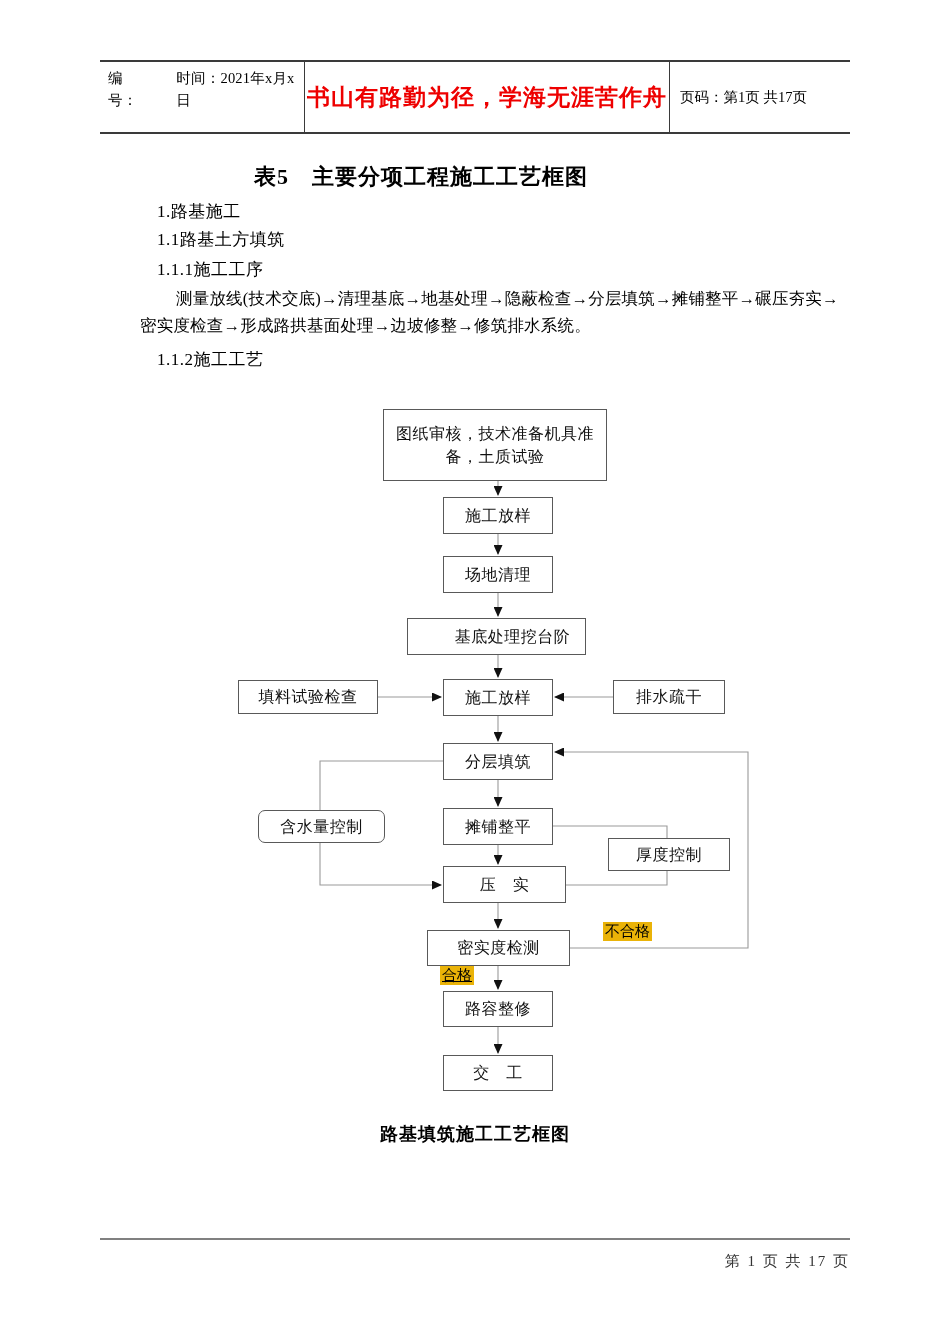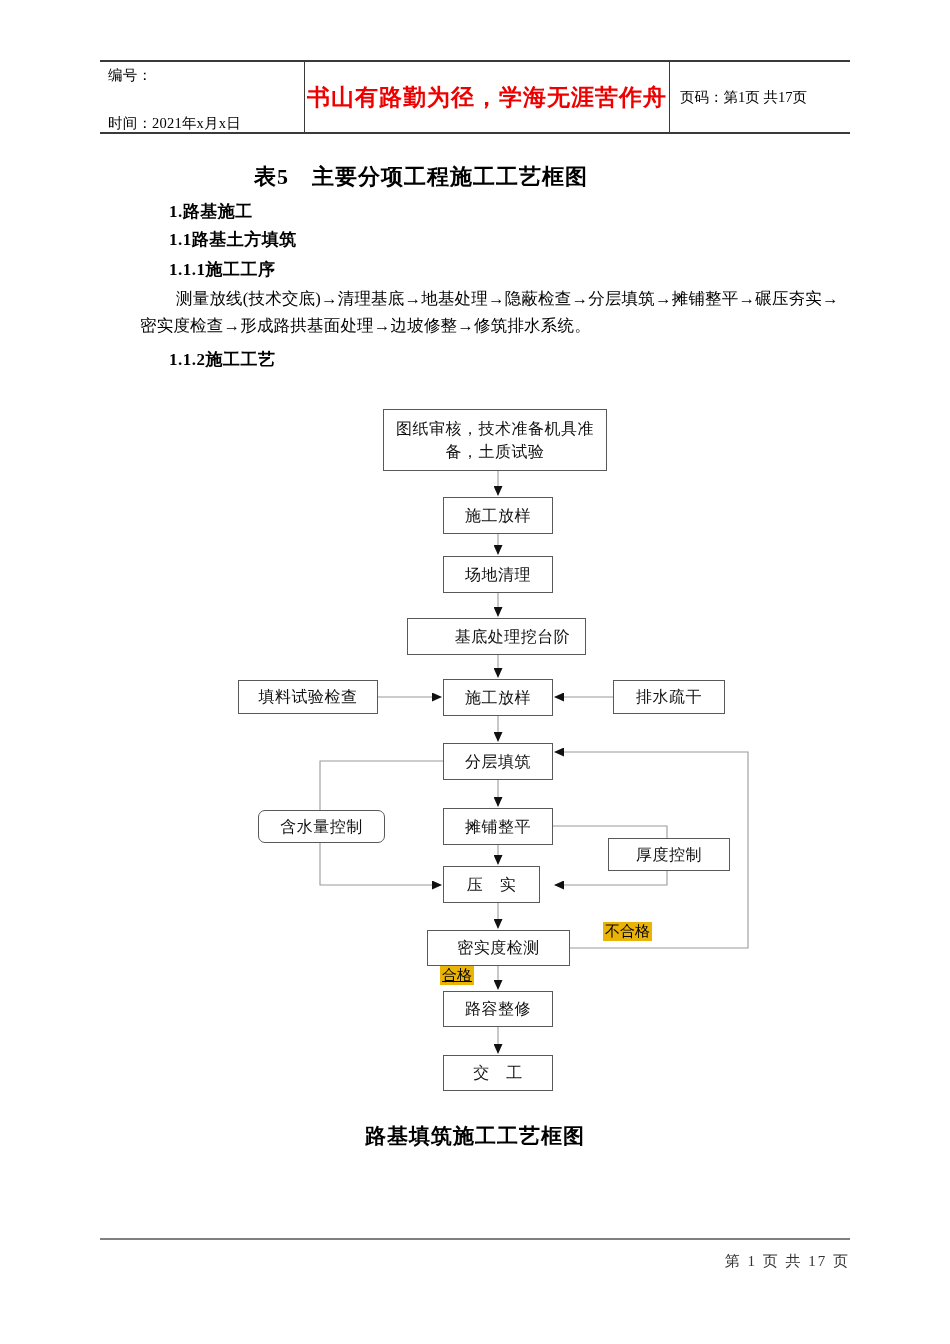--- a/index.html
+++ b/index.html
@@ -24,21 +24,21 @@
   .hdr-rule-bottom {
     position:absolute; left:100px; top:132px; width:750px; height:2px;
     background:#3a3a3a;
   }
   .hdr-table {
     position:absolute; left:100px; top:62px; width:750px; height:70px;
     display:flex; align-items:stretch;
   }
   .hdr-cell-left {
     width:205px; padding:6px 0 0 8px;
-    display:flex; flex-direction:column; justify-content:center;
+    display:flex; flex-direction:row; justify-content:center;
     border-right:1.5px solid #3a3a3a;
     gap:26px;
   }
   .hdr-line { font-size:14.5px; line-height:1.5; letter-spacing:.2px; }
   .hdr-cell-mid {
     flex:1; display:flex; align-items:center; justify-content:center;
     border-right:1.5px solid #3a3a3a;
   }
   .hdr-motto {
     color:#ee0000; font-weight:bold; font-size:23px; letter-spacing:1px;
@@ -48,21 +48,21 @@
     width:180px; display:flex; align-items:center; padding-left:10px;
   }
   .hdr-pages { font-size:14.5px; }
 
   
   .doc-title {
     position:absolute; left:0; top:162px; width:842px;
     text-align:center; font-size:22px; font-weight:bold;
     letter-spacing:1px;
   }
-  .h-l1 { position:absolute; left:169px; font-size:17px; font-weight:bold; letter-spacing:.5px; }
+  .h-l1 { position:absolute; left:157px; font-size:17px; font-weight:normal; letter-spacing:.5px; }
   #h1   { top:200px; }
   #h2   { top:228px; }
   #h3   { top:258px; }
   #h4   { top:348px; }
 
   .para {
     position:absolute; left:140px; top:286px; width:700px;
     font-size:16.5px; line-height:1.62; text-indent:36px;
     letter-spacing:.2px;
   }
@@ -82,21 +82,21 @@
   .node.multiline { line-height:1.45; padding:3px 6px; }
 
   .edge-label {
     position:absolute; font-size:15px; background:#eab308; padding:0 2px; z-index:4;
   }
 
   svg.links { position:absolute; left:0; top:0; width:950px; height:1344px; z-index:1; }
 
   .chart-caption {
     position:absolute; left:0; top:1122px; width:950px;
-    text-align:center; font-size:21px; font-weight:bold; letter-spacing:1px;
+    text-align:center; font-size:18px; font-weight:bold; letter-spacing:1px;
   }
 
   
   .ftr-rule {
     position:absolute; left:100px; top:1238px; width:750px; height:1.5px;
     background:#808080;
   }
   .ftr-text {
     position:absolute; left:0; top:1252px; width:850px;
     text-align:right; font-size:15px; letter-spacing:2px; color:#333;
@@ -155,28 +155,28 @@
         <line x1="613" y1="697" x2="555" y2="697" marker-end="url(#ah)"></line>
 
         <path d="M443,761 L320,761 L320,885 L441,885" marker-end="url(#ah)"></path>
 
         <path d="M553,826 L667,826 L667,885 L555,885" marker-end="url(#ah)"></path>
 
         <path d="M570,948 L748,948 L748,752 L555,752" marker-end="url(#ah)"></path>
       </g>
     </svg>
 
-    <div class="node multiline" style="left:383px;top:409px;width:224px;height:62px;">图纸审核，技术准备机具准备，土质试验</div>
+    <div class="node multiline" style="left:383px;top:409px;width:224px;height:72px;">图纸审核，技术准备机具准备，土质试验</div>
     <div class="node" style="left:443px;top:497px;width:110px;height:37px;">施工放样</div>
     <div class="node" style="left:443px;top:556px;width:110px;height:37px;">场地清理</div>
     <div class="node" style="left:407px;top:618px;width:179px;height:37px;padding-left:32px;">基底处理挖台阶</div>
     <div class="node" style="left:443px;top:679px;width:110px;height:37px;">施工放样</div>
     <div class="node" style="left:443px;top:743px;width:110px;height:37px;">分层填筑</div>
     <div class="node" style="left:443px;top:808px;width:110px;height:37px;">摊铺整平</div>
-    <div class="node" style="left:443px;top:866px;width:97px;height:37px;">压　实</div>
+    <div class="node" style="left:443px;top:866px;width:123px;height:37px;">压　实</div>
     <div class="node" style="left:427px;top:930px;width:143px;height:36px;">密实度检测</div>
     <div class="node" style="left:443px;top:991px;width:110px;height:36px;">路容整修</div>
     <div class="node" style="left:443px;top:1055px;width:110px;height:36px;">交　工</div>
 
     <div class="node" style="left:238px;top:680px;width:140px;height:34px;">填料试验检查</div>
     <div class="node" style="left:613px;top:680px;width:112px;height:34px;">排水疏干</div>
     <div class="node" style="left:258px;top:810px;width:127px;height:33px;border-radius:7px;">含水量控制</div>
     <div class="node" style="left:608px;top:838px;width:122px;height:33px;">厚度控制</div>
 
     <div class="edge-label" style="left:603px;top:922px;">不合格</div>

